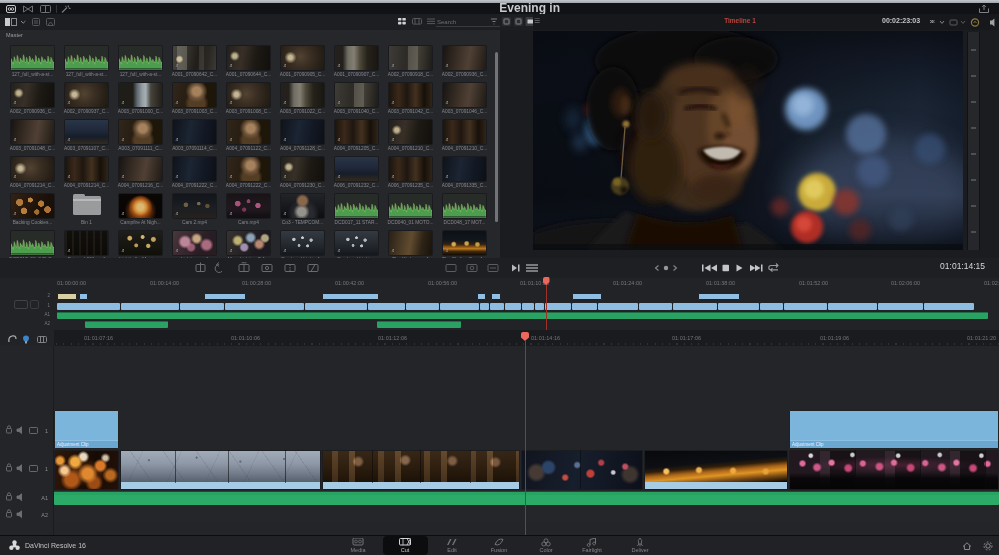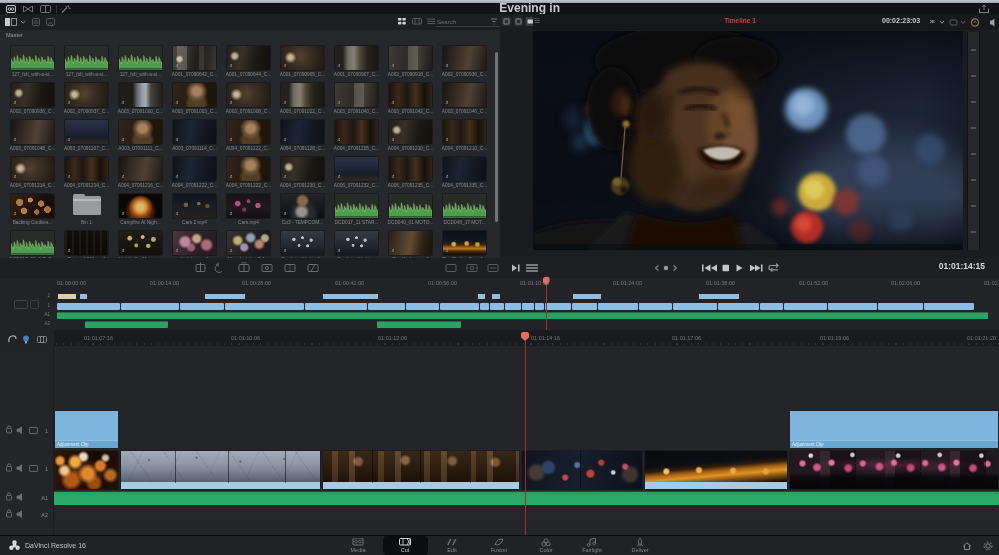--- a/index.html
+++ b/index.html
@@ -548,21 +548,21 @@
 <rect x="70.5" y="3.8" width="6.5" height="6.5" rx="0.8"></rect>
 <path d="M84.5 3.5 l6 3.5 l-6 3.5 Z"></path>
 <path d="M98 3.8 l5.5 3.2 l-5.5 3.2 Z"></path>
         <path d="M103 3.8 l5.5 3.2 l-5.5 3.2 Z"></path>
         <rect x="109" y="3.5" width="1.5" height="7"></rect>
 </g>
 </svg>
     <svg class="abs" style="left:766px;top:261px" width="16" height="14" viewBox="0 0 16 14">
       <path d="M12 4.5 h-7 a2.2 2.2 0 0 0 0 4.4 h7 m-2 -6.4 L12 4.5 l-2 2 M6.5 7.2 l-2 1.7 L6.5 10.6" stroke="#97989c" stroke-width="1.1" fill="none"></path>
     </svg>
-    <div class="abs" style="left:915px;top:261px;width:70px;text-align:right;font-size:8.5px;font-weight:bold;color:#d6d7d9">01:01:14:15</div>
+    <div class="abs" style="left:915px;top:261px;width:70px;text-align:right;font-size:8.5px;font-weight:normal;color:#d6d7d9">01:01:14:15</div>
     <div class="abs overview"></div>
     <div class="rlbl" style="left:57px;top:280px">01:00:00:00</div>
     <div class="rlbl" style="left:150px;top:280px">01:00:14:00</div>
     <div class="rlbl" style="left:242px;top:280px">01:00:28:00</div>
     <div class="rlbl" style="left:335px;top:280px">01:00:42:00</div>
     <div class="rlbl" style="left:428px;top:280px">01:00:56:00</div>
     <div class="rlbl" style="left:520px;top:280px">01:01:10:00</div>
     <div class="rlbl" style="left:613px;top:280px">01:01:24:00</div>
     <div class="rlbl" style="left:706px;top:280px">01:01:38:00</div>
     <div class="rlbl" style="left:799px;top:280px">01:01:52:00</div>

